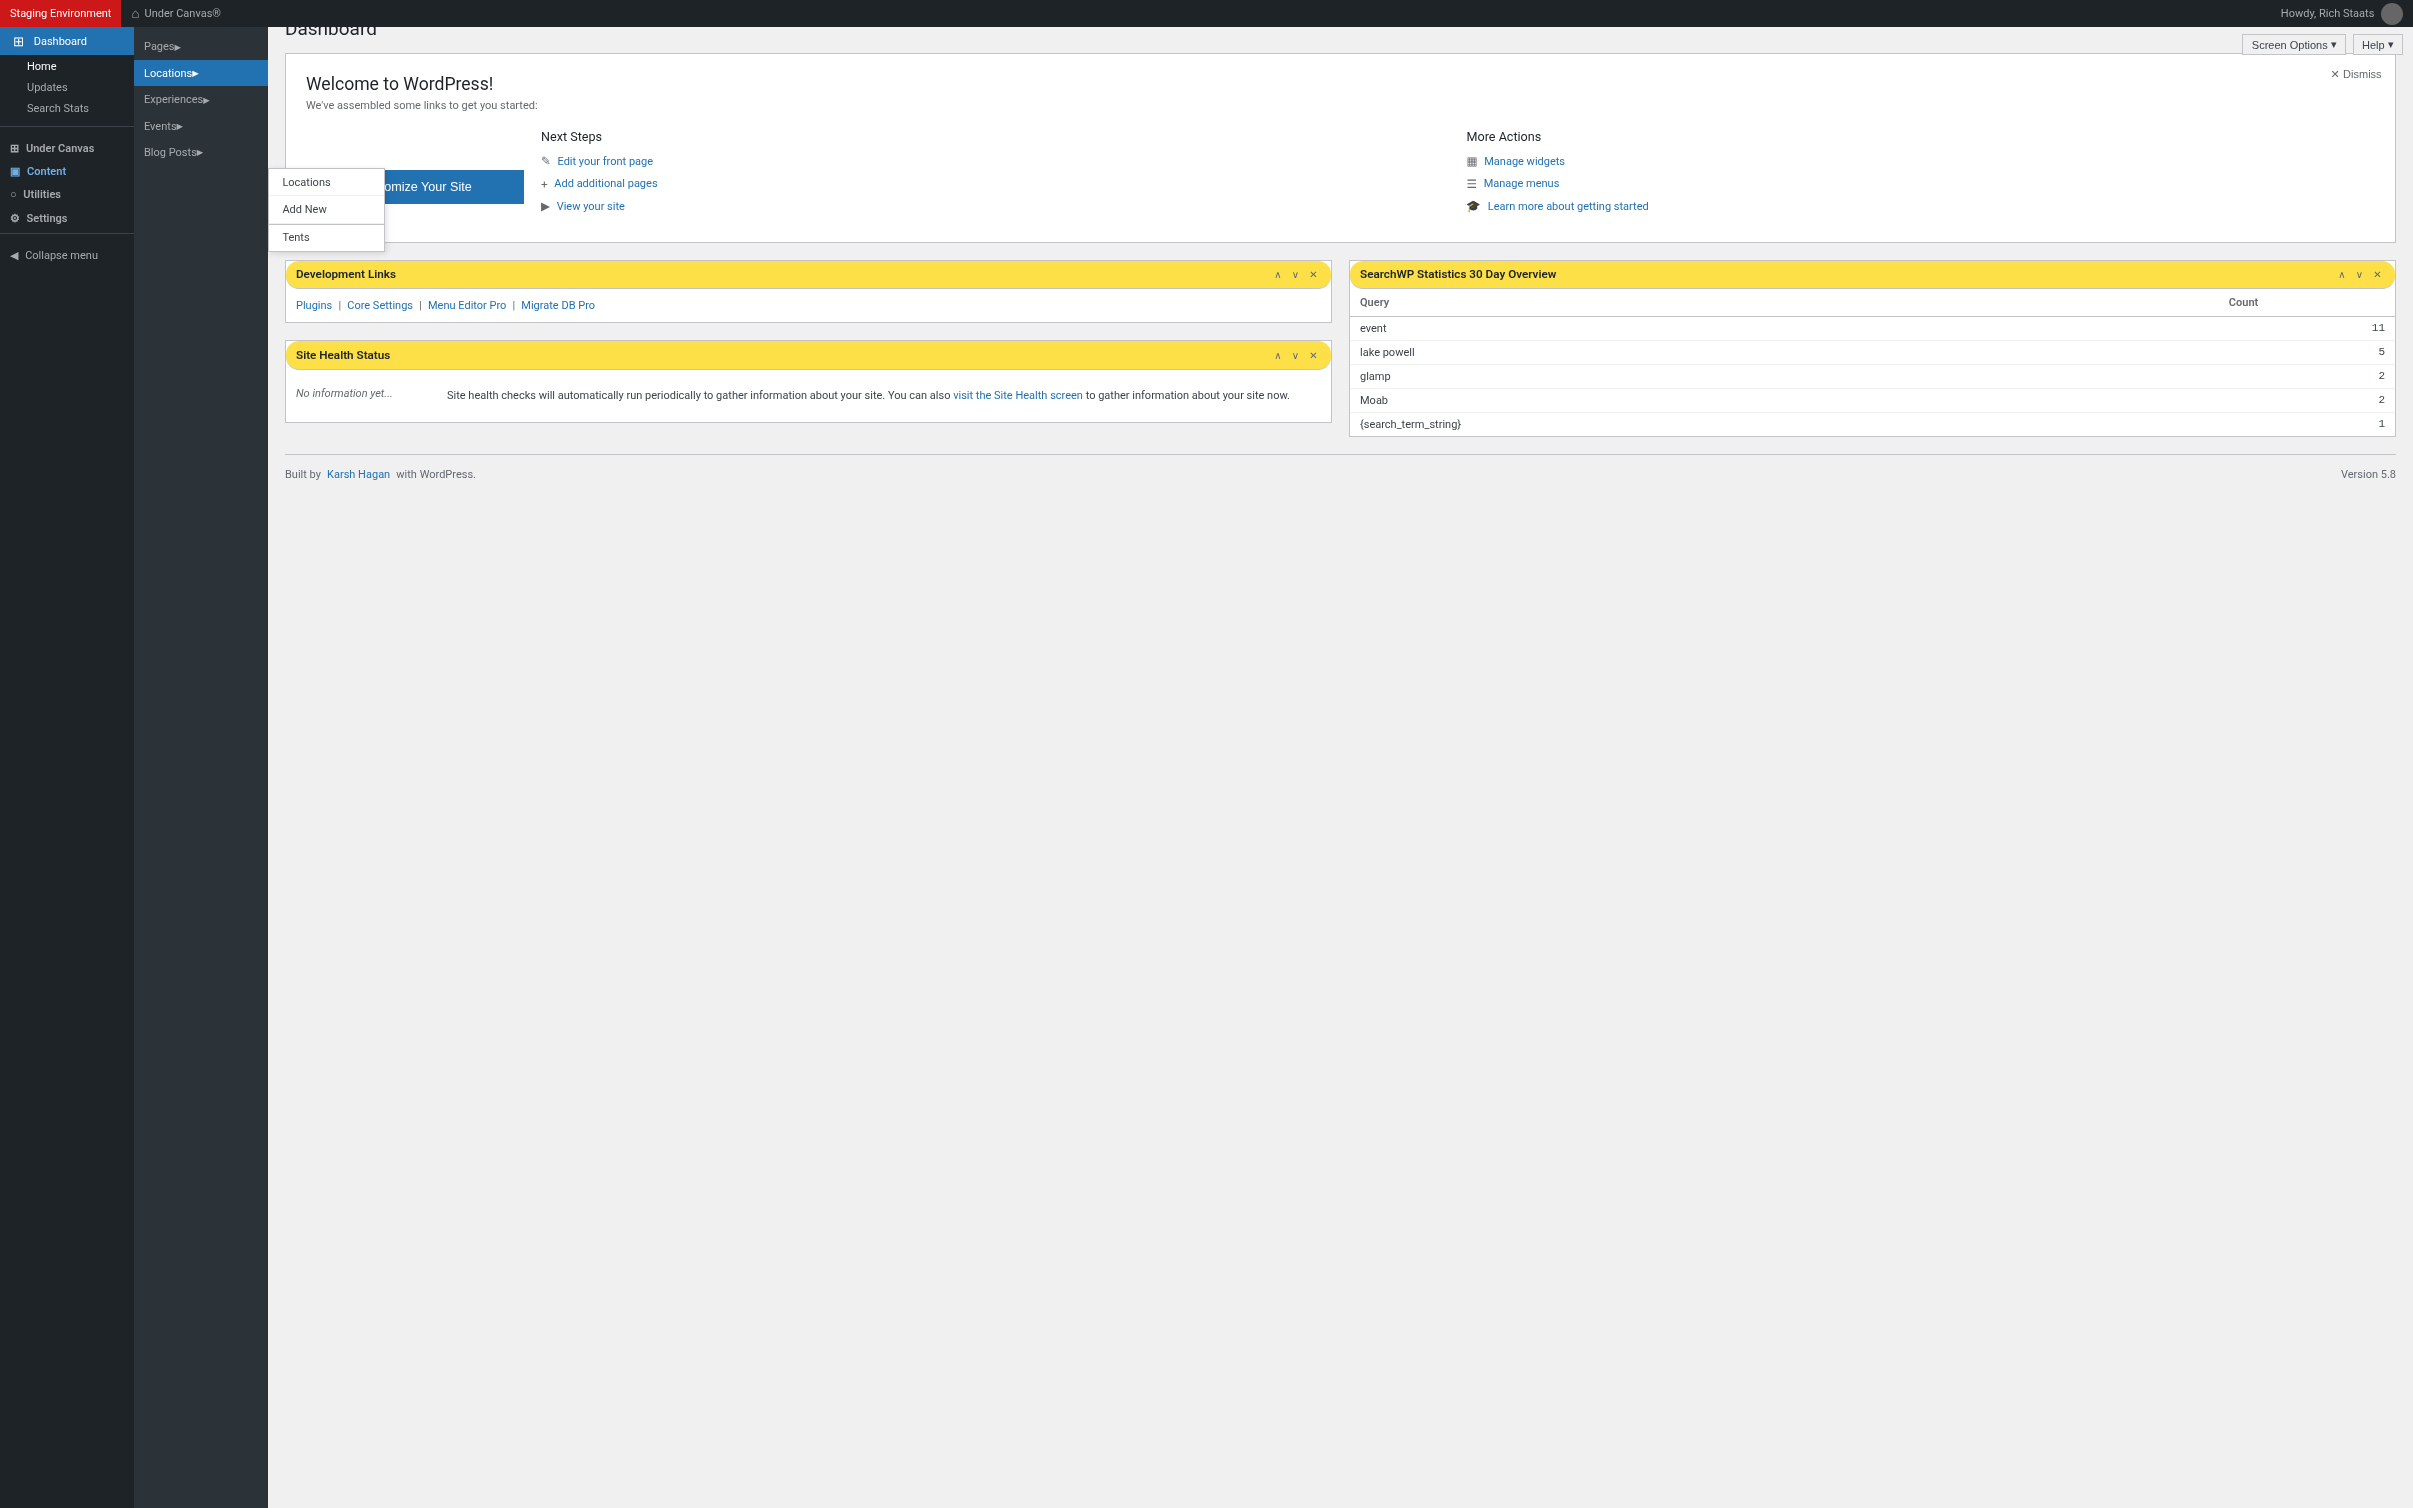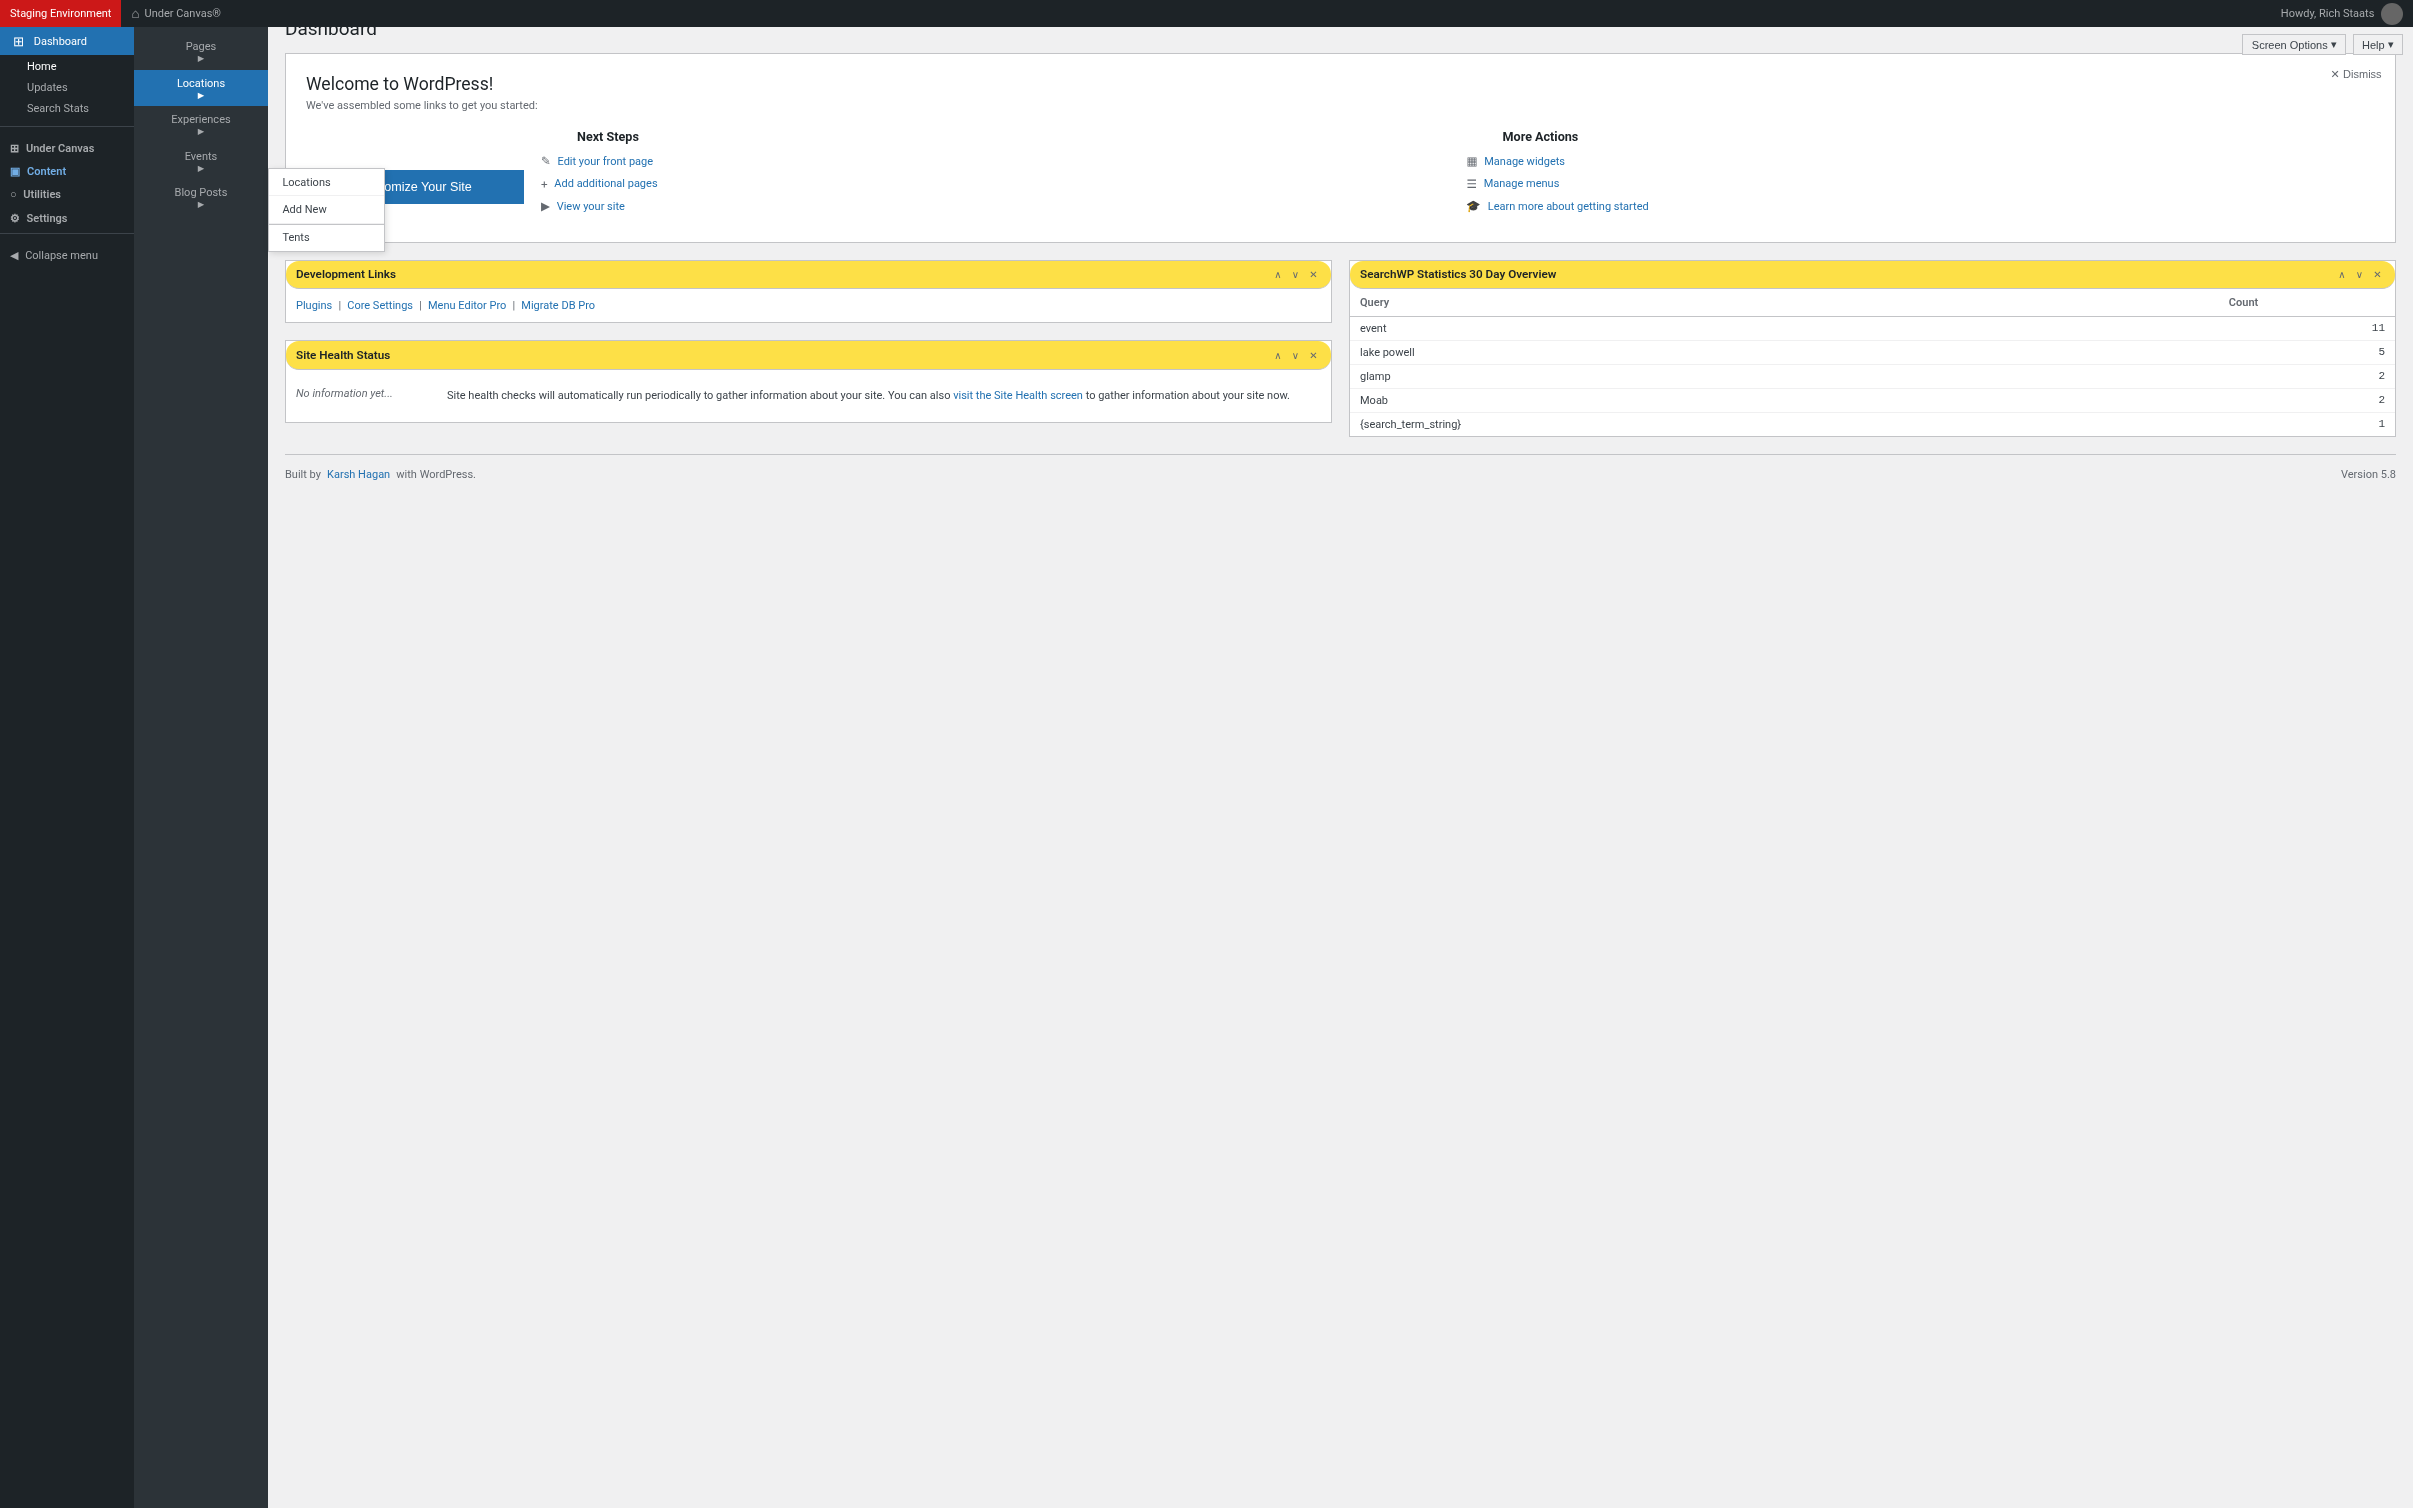--- a/index.html
+++ b/index.html
@@ -191,24 +191,23 @@
       font-size: 12.6px;
       cursor: pointer;
       width: 100%;
       text-align: center;
       display: block;
       margin-top: 41px;
     }
 
     .next-steps-title, .more-actions-title {
       font-size: 12.6px;
-      font-weight: 700;
+      font-weight: 400;
       color: #1d2327;
       margin-bottom: 10px;
-      margin-left: 36px;
     }
     .next-steps-list, .more-actions-list {
       list-style: none;
     }
     .next-steps-list li, .more-actions-list li {
       margin-bottom: 8.4px;
       display: flex;
       align-items: center;
       gap: 6.7px;
     }
@@ -336,21 +335,20 @@
     }
     .content-submenu-item {
       display: flex;
       align-items: center;
       justify-content: flex-start;
       padding: 6.7px 10px;
       color: #a7aaad;
       cursor: pointer;
       font-size: 11px;
       position: relative;
-      flex-direction: column;
     }
     .content-submenu-item.active-sub { background: #2271b1; color: #fff; }
     .content-submenu-item .arrow { font-size: 8.4px; }
 
     
     .locations-flyout {
       position: fixed;
       left: 268px;
       background: #fff;
       border: 0.8px solid #c3c4c7;

